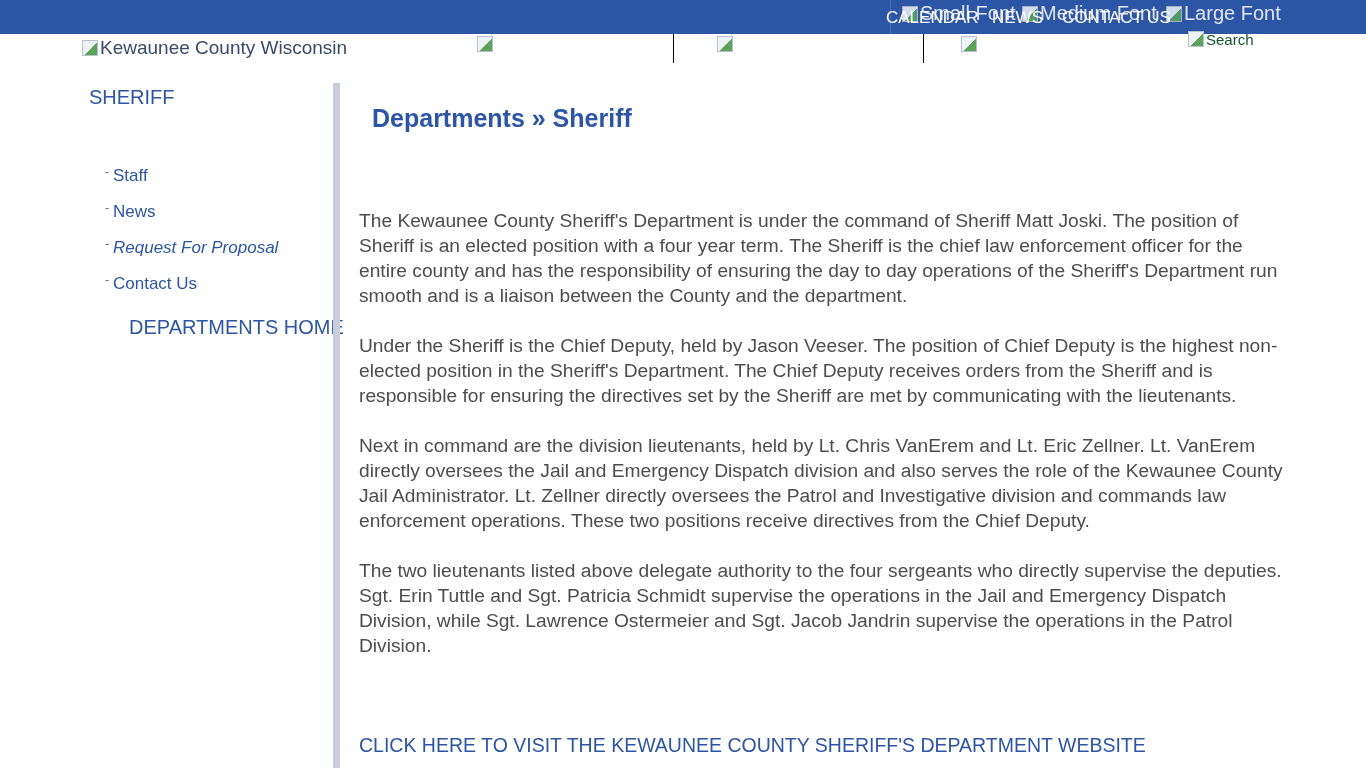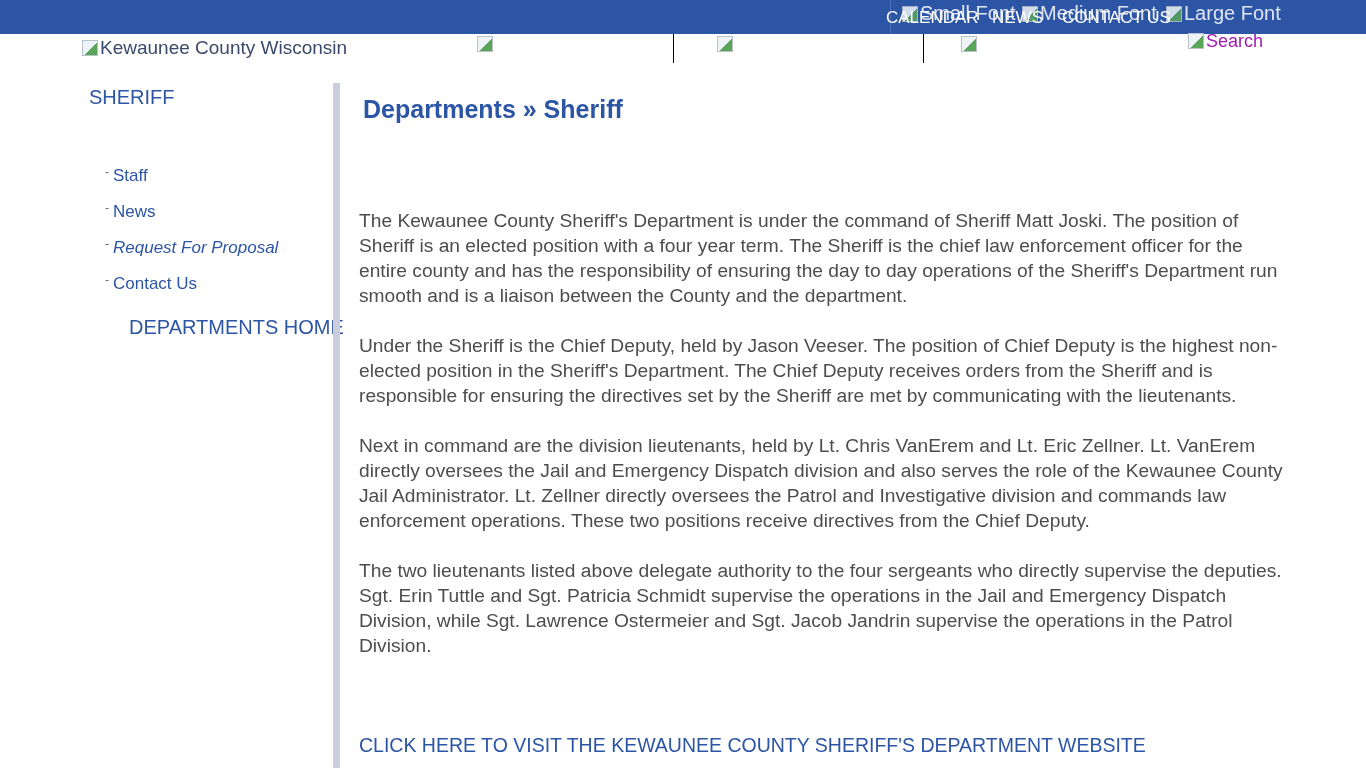--- a/index.html
+++ b/index.html
@@ -5,21 +5,21 @@
   html, body { margin:0; padding:0; }
   body { width:1366px; height:768px; overflow:hidden; background:#ffffff; font-family:"Liberation Sans", sans-serif; position:relative; }
   .topbar { position:absolute; left:0; top:0; width:1366px; height:34px; background:#2c55a5; }
   .topbar .sep { position:absolute; left:890px; top:0; width:1px; height:34px; background:#4a6db5; }
   .toplink { position:absolute; top:8px; color:#ffffff; font-size:17px; text-decoration:none; white-space:nowrap;margin-left:40px; }
   .fontimg { position:absolute; top:2px; color:#ffffff; font-size:20px; white-space:nowrap; opacity:0.85; }
   .broken { display:inline-block; width:14px; height:14px; border:1px solid #b9c2cc; background:linear-gradient(135deg,#eef3f7 55%,#5aa55a 56%); vertical-align:-2px; margin-right:2px; }
   .logo { position:absolute; left:82px; top:37px; color:#3b4a6b; font-size:19px; white-space:nowrap; text-decoration:none; }
   .navimg { position:absolute; top:36px; }
   .vdiv { position:absolute; top:34px; width:1px; height:29px; background:#000; }
-  .search { position:absolute; left:1188px; top:31px; color:#a21caf; font-size:18px; white-space:nowrap; }
+  .search { position:absolute; left:1188px; top:31px; color:#14532d; font-size:15px; white-space:nowrap; }
   .sidebar { position:absolute; left:89px; top:86px; width:240px; }
   .sb-head { color:#2c55a5; font-size:20px; text-decoration:none; display:block; }
   .sb-gen { position:absolute; top:40px; color:#2c55a5; font-size:20px; white-space:nowrap; }
   .sb-sub { position:absolute; left:16px; color:#2c55a5; font-size:17px; white-space:nowrap; }
   .sb-sub .dash { color:#666; font-size:12px; vertical-align:5px; margin-right:4px; }
   .leftbar { position:absolute; left:333px; top:83px; width:7px; height:685px; background:#c9cddc; }
   .title { position:absolute; left:359px; top:91px; color:#2c55a5; font-size:25px; font-weight:bold; white-space:nowrap; }
   .content { position:absolute; left:359px; top:208px; width:930px; color:#4d4d4d; font-size:19.2px; line-height:25px; }
   .content p { margin:0 0 25px 0; }
   .visit { position:absolute; left:359px; top:734px; color:#2c55a5; font-size:19.5px; white-space:nowrap; text-decoration:none; }
@@ -51,21 +51,21 @@
   <a class="sb-head">SHERIFF</a>
   <a class="sb-sub" style="top:79px;"><span class="dash">-</span><span>Staff</span></a>
   <a class="sb-sub" style="top:115px;"><span class="dash">-</span><span>News</span></a>
   <a class="sb-sub" style="top:151px;font-style:italic;"><span class="dash">-</span><span>Request For Proposal</span></a>
   <a class="sb-sub" style="top:187px;"><span class="dash">-</span><span>Contact Us</span></a>
   <a class="sb-head" style="position:absolute; top:230px; white-space:nowrap;margin-left:40px;">DEPARTMENTS HOME</a>
 </div>
 
 <div class="leftbar"></div>
 
-<h1 class="title" style="margin:4px;">Departments » Sheriff</h1>
+<h1 class="title" style="margin:13px;">Departments » Sheriff</h1>
 
 <div class="content">
   <p>The Kewaunee County Sheriff's Department is under the command of Sheriff Matt Joski. The position of Sheriff is an elected position with a four year term. The Sheriff is the chief law enforcement officer for the entire county and has the responsibility of ensuring the day to day operations of the Sheriff's Department run smooth and is a liaison between the County and the department.</p>
   <p>Under the Sheriff is the Chief Deputy, held by Jason Veeser. The position of Chief Deputy is the highest non-elected position in the Sheriff's Department. The Chief Deputy receives orders from the Sheriff and is responsible for ensuring the directives set by the Sheriff are met by communicating with the lieutenants.</p>
   <p>Next in command are the division lieutenants, held by Lt. Chris VanErem and Lt. Eric Zellner. Lt. VanErem directly oversees the Jail and Emergency Dispatch division and also serves the role of the Kewaunee County Jail Administrator. Lt. Zellner directly oversees the Patrol and Investigative division and commands law enforcement operations. These two positions receive directives from the Chief Deputy.</p>
   <p>The two lieutenants listed above delegate authority to the four sergeants who directly supervise the deputies. Sgt. Erin Tuttle and Sgt. Patricia Schmidt supervise the operations in the Jail and Emergency Dispatch Division, while Sgt. Lawrence Ostermeier and Sgt. Jacob Jandrin supervise the operations in the Patrol Division.</p>
 </div>
 
 <a class="visit">CLICK HERE TO VISIT THE KEWAUNEE COUNTY SHERIFF'S DEPARTMENT WEBSITE</a>
 

